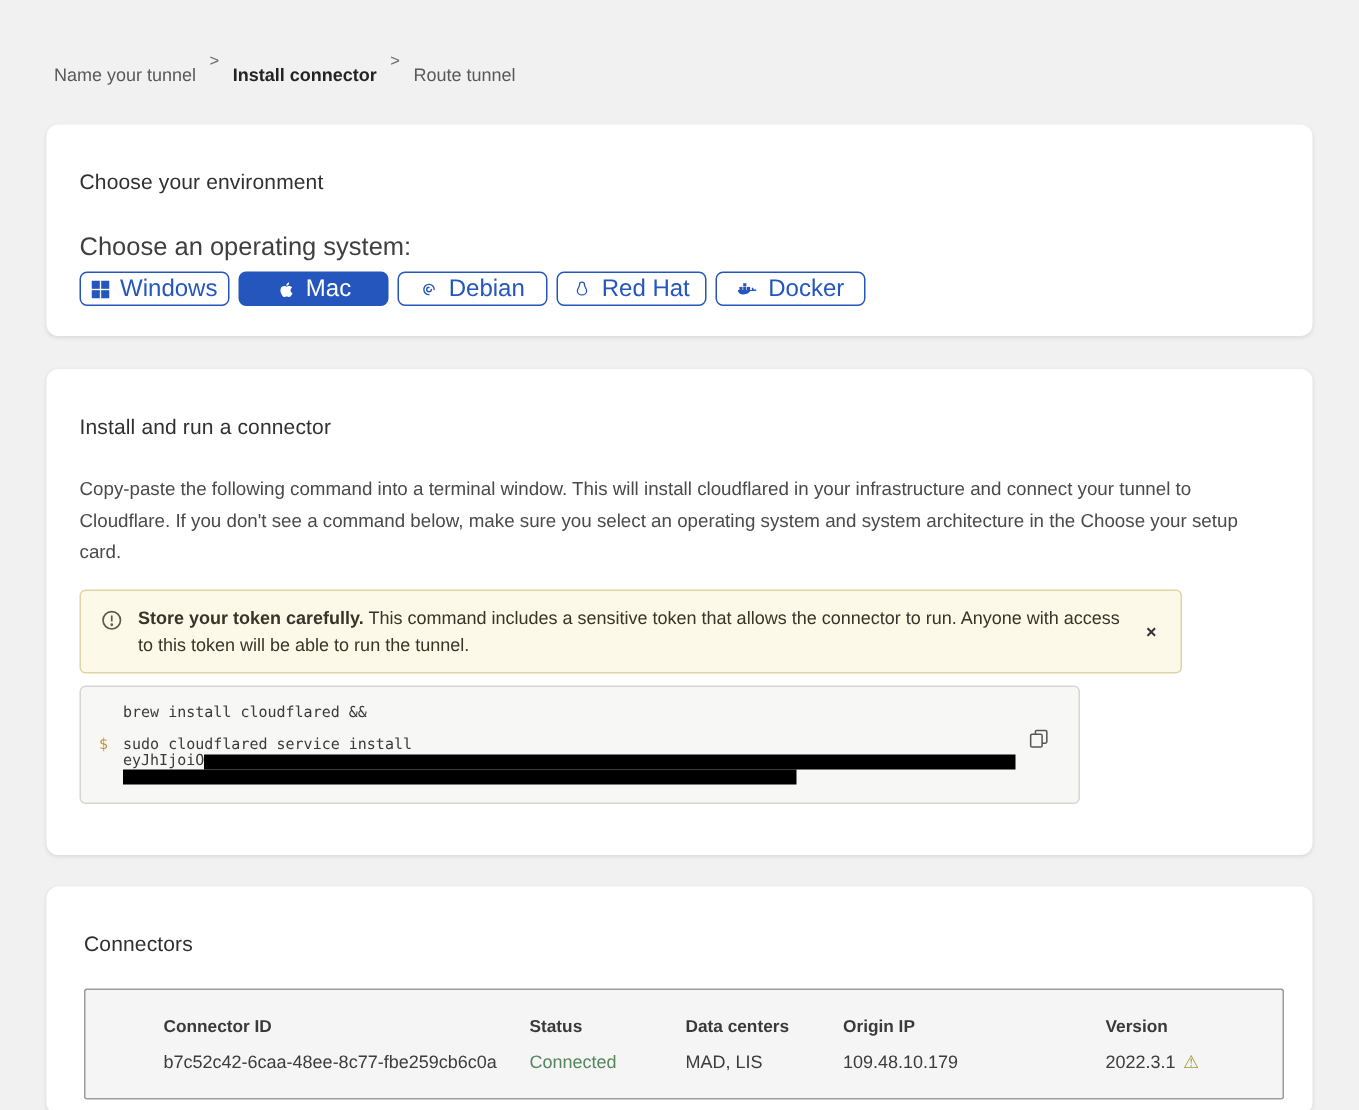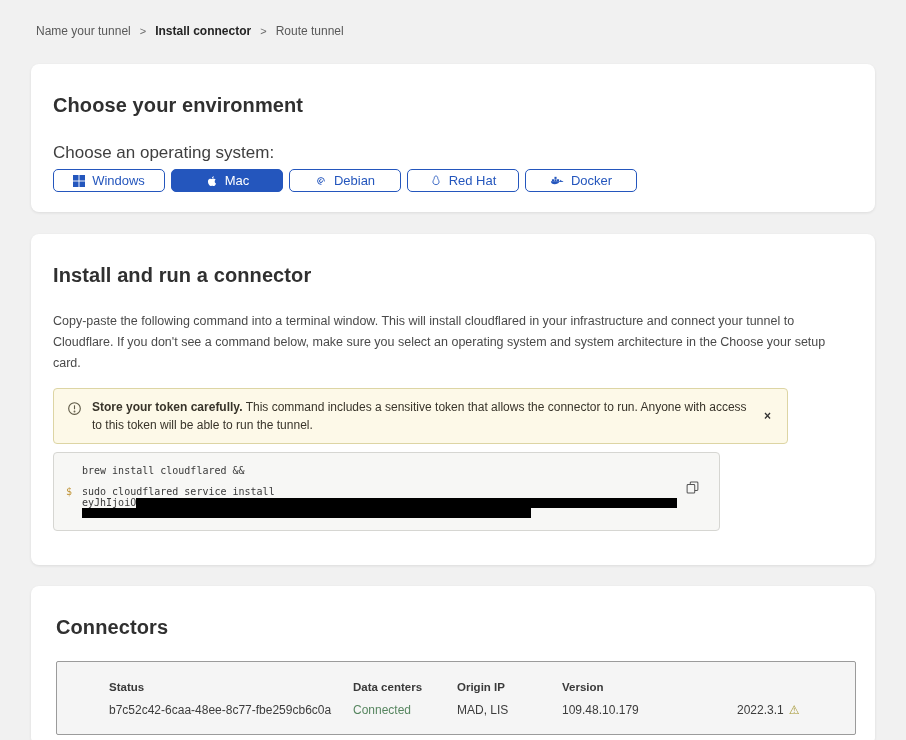--- a/index.html
+++ b/index.html
@@ -14,46 +14,46 @@
 
   
   .breadcrumb {
     padding: 24px 0 0 36px;
     display: flex;
     align-items: center;
     gap: 9px;
     font-size: 12px;
     color: #595959;
   }
-  .crumb { cursor: default; }
+  .crumb { cursor: default; margin-top: 19px; }
   .crumb.active { font-weight: 700; color: #242424; }
   .crumb-sep { font-size: 11px; color: #6b6b6b; }
 
   
   .card {
     background: #ffffff;
     border-radius: 8px;
     box-shadow: 0 1px 3px rgba(0,0,0,0.09);
     margin: 0 31px;
     padding: 30px 22px 20px 22px;
   }
-  .card-title { font-size: 20px; font-weight: 700; color: #303030; letter-spacing: .1px; }
+  .card-title { font-size: 14px; font-weight: 400; color: #303030; letter-spacing: .1px; }
   #env-card { margin-top: 26px; }
   #install-card { margin-top: 22px; padding-bottom: 34px; }
   #connectors-card { margin-top: 21px; padding-bottom: 10px; padding-left: 25px; }
 
   
   .os-label { margin-top: 26px; font-size: 17px; color: #3f3f3f; }
   .os-row { margin-top: 6px; display: flex; gap: 6px; }
   .os-btn {
-    width: 112px; height: 23px;
+    width: 100px; height: 23px;
     border: 1px solid #2456bd; border-radius: 5px;
     background: #ffffff; color: #2456bd;
     display: flex; align-items: center; justify-content: center; gap: 7px;
-    font-size: 13px; font-family: "Liberation Sans", sans-serif;
+    font-size: 16px; font-family: "Liberation Sans", sans-serif;
     cursor: pointer; padding: 0;
   }
   .os-btn.selected { background: #2456bd; color: #ffffff; }
   .os-btn svg { display: block; }
 
   
   .install-desc {
     margin-top: 24px; font-size: 12.5px; line-height: 21px;
     color: #4a4a4a; max-width: 800px;
   }
@@ -235,20 +235,21 @@
       </svg>
     </button>
   </div>
 </section>
 
 <section class="card" id="connectors-card">
   <h2 class="card-title">Connectors</h2>
 
   <div class="conn-table">
     <div class="conn-row conn-head">
+      <span>Connector ID</span>
       <span>Status</span>
       <span>Data centers</span>
       <span>Origin IP</span>
       <span>Version</span>
     </div>
     <div class="conn-row conn-values">
       <span>b7c52c42-6caa-48ee-8c77-fbe259cb6c0a</span>
       <span class="status-connected">Connected</span>
       <span>MAD, LIS</span>
       <span>109.48.10.179</span>

